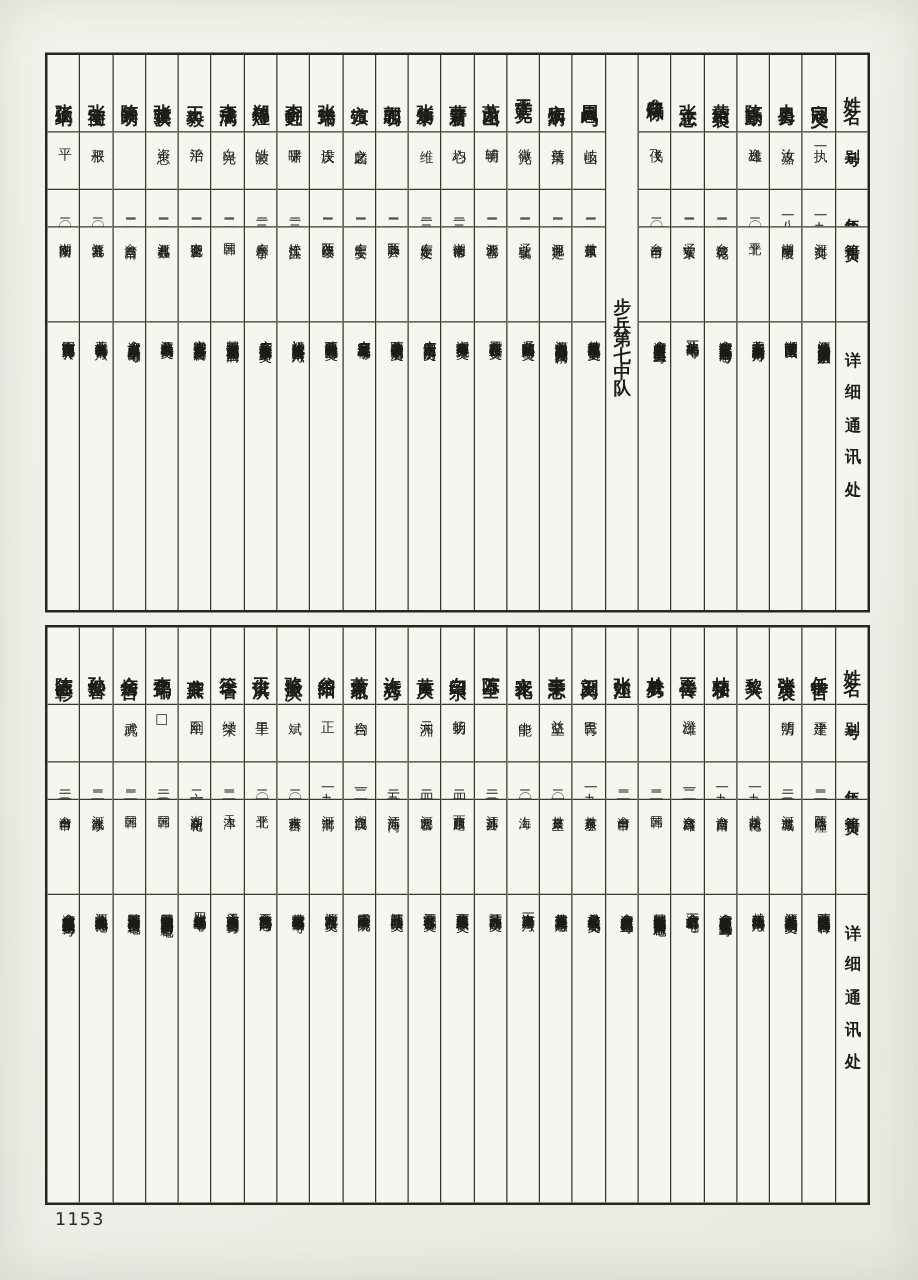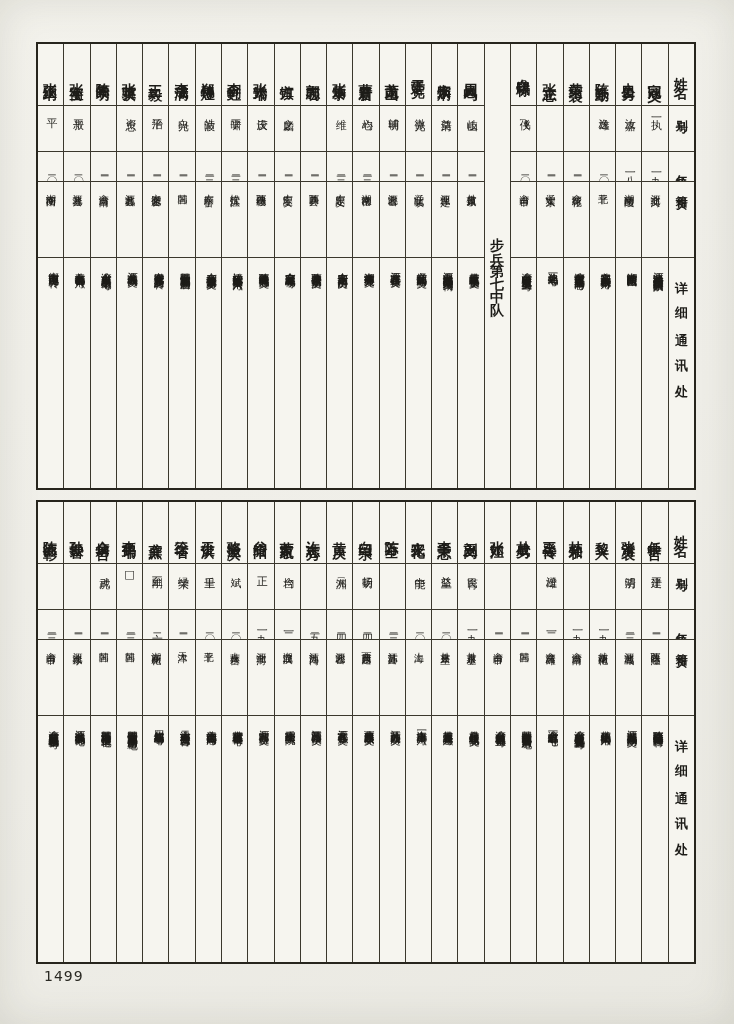--- a/index.html
+++ b/index.html
@@ -905,14 +905,14 @@
           </div>
           <div class="cell h-native">
             <span class="vtext">台湾台中</span>
           </div>
           <div class="cell h-address">
             <span class="vtext">台湾省台北县宜兰区头城镇和平街一二三号</span>
           </div>
         </div>
       </div>
   </div>
-  <div class="page-num">1499</div>
+  <div class="page-num">1153</div>
 </div>
 
 </body></html>

